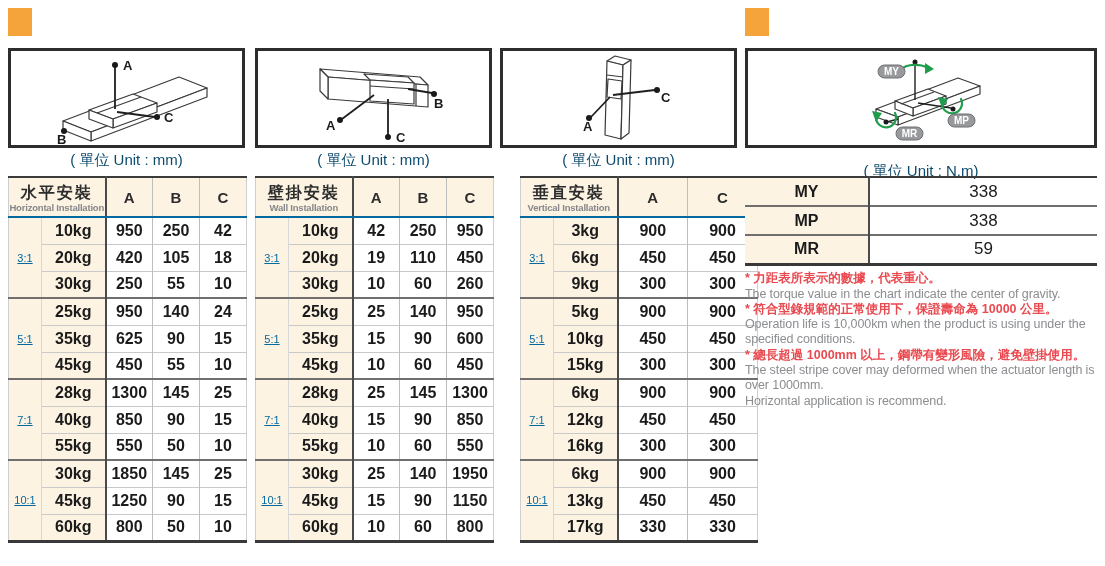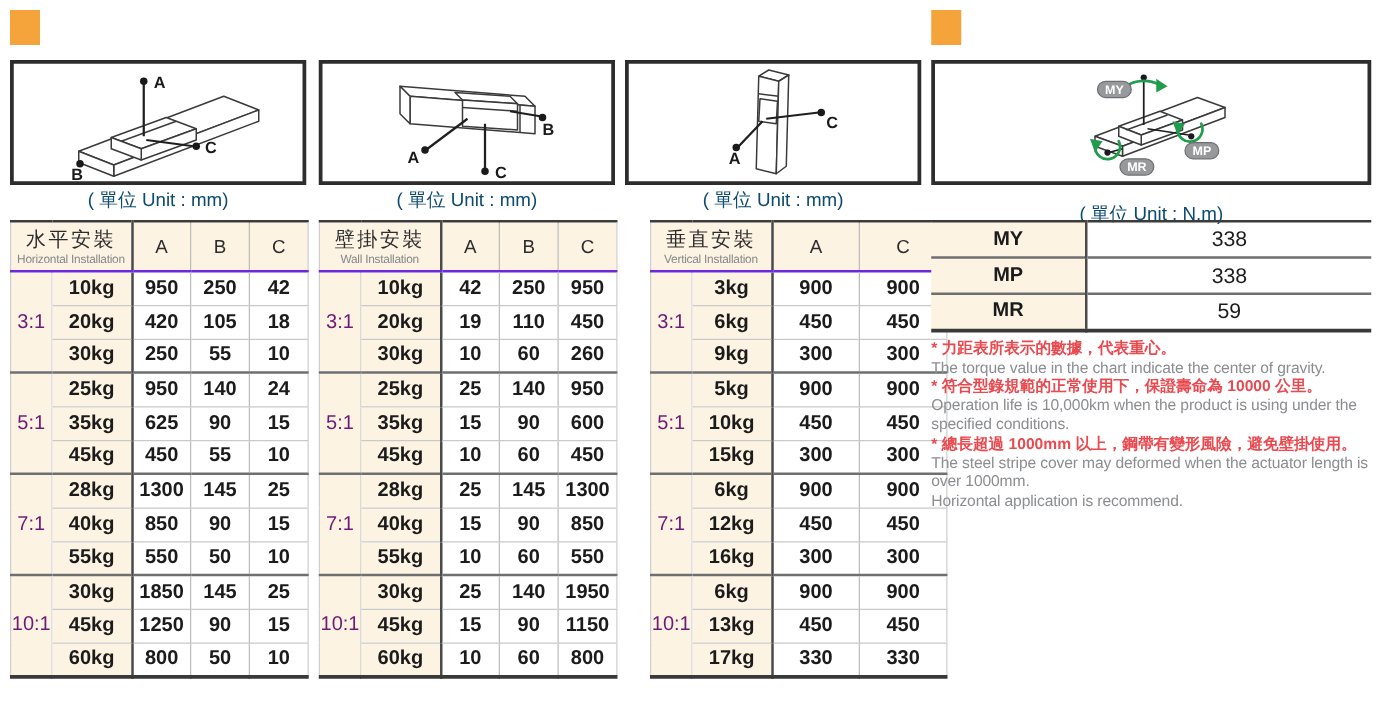--- a/index.html
+++ b/index.html
@@ -24,28 +24,28 @@
   .dbox { border:3px solid #2d2d2e; background:#fff; overflow:hidden; }
   .dbox svg { display:block; }
 
   
   .unit { font-size:15px; color:#0c4a6e; text-align:center; white-space:nowrap; }
 
   
   table.ohang { border-collapse:collapse; table-layout:fixed;
     border:1px solid #cfcfcf; border-top:2px solid #3b3b3c; border-bottom:3px solid #39393a; }
   .ohang th, .ohang td { text-align:center; vertical-align:middle; padding:0; overflow:hidden; }
-  .ohang tr.hd th { height:40px; background:var(--table-header-bg,#FCF3E2); border-bottom:2px solid #6d28d9; font-weight:normal; }
+  .ohang tr.hd th { height:40px; background:var(--table-header-bg,#FCF3E2); border-bottom:2px solid #0369a1; font-weight:bold; }
   .ohang th.name .nzh { font-size:16px; color:#2c2c2d; letter-spacing:2px; line-height:18px; margin-top:2px; }
   .ohang th.name .nen { font-size:9.5px; color:#85878a; letter-spacing:-0.2px; line-height:11px; white-space:nowrap;text-align:center; }
   .ohang th.col { font-size:15px; color:#2c2c2d; border-left:1px solid #bdbdbd; }
   .ohang th.col.first { border-left:2px solid #4a4a4b; }
   .ohang td { height:27px; border-top:1px solid #c9c9c9; }
   .ohang tr.gs td { border-top:2px solid #6f6f70; }
-  .ohang td.ratio { background:var(--table-header-bg,#FCF3E2); font-size:16px; color:#701a75; }
+  .ohang td.ratio { background:var(--table-header-bg,#FCF3E2); font-size:11px; color:#0369a1;text-decoration:underline; }
   .ohang td.kg { background:var(--table-header-bg,#FCF3E2); font-size:16px; font-weight:bold; color:#1b1b1c; border-left:1px solid #d8d8d8; }
   .ohang td.v { font-size:16px; font-weight:bold; color:#1b1b1c; border-left:1px solid #bdbdbd; background:#fff; }
   .ohang td.v.first { border-left:2px solid #4a4a4b; }
 
   
   table.moment { border-collapse:collapse; table-layout:fixed; width:352px;
     border-top:2px solid #3b3b3c; border-bottom:3px solid #39393a; }
   .moment td { height:29px; text-align:center; vertical-align:middle; }
   .moment td.lbl { width:124px; background:var(--table-header-bg,#FCF3E2); font-size:16px; font-weight:bold; color:#1b1b1c; border-right:2px solid #4a4a4b; }
   .moment td.val { font-size:17px; color:#1b1b1c;margin-top:17px; }

